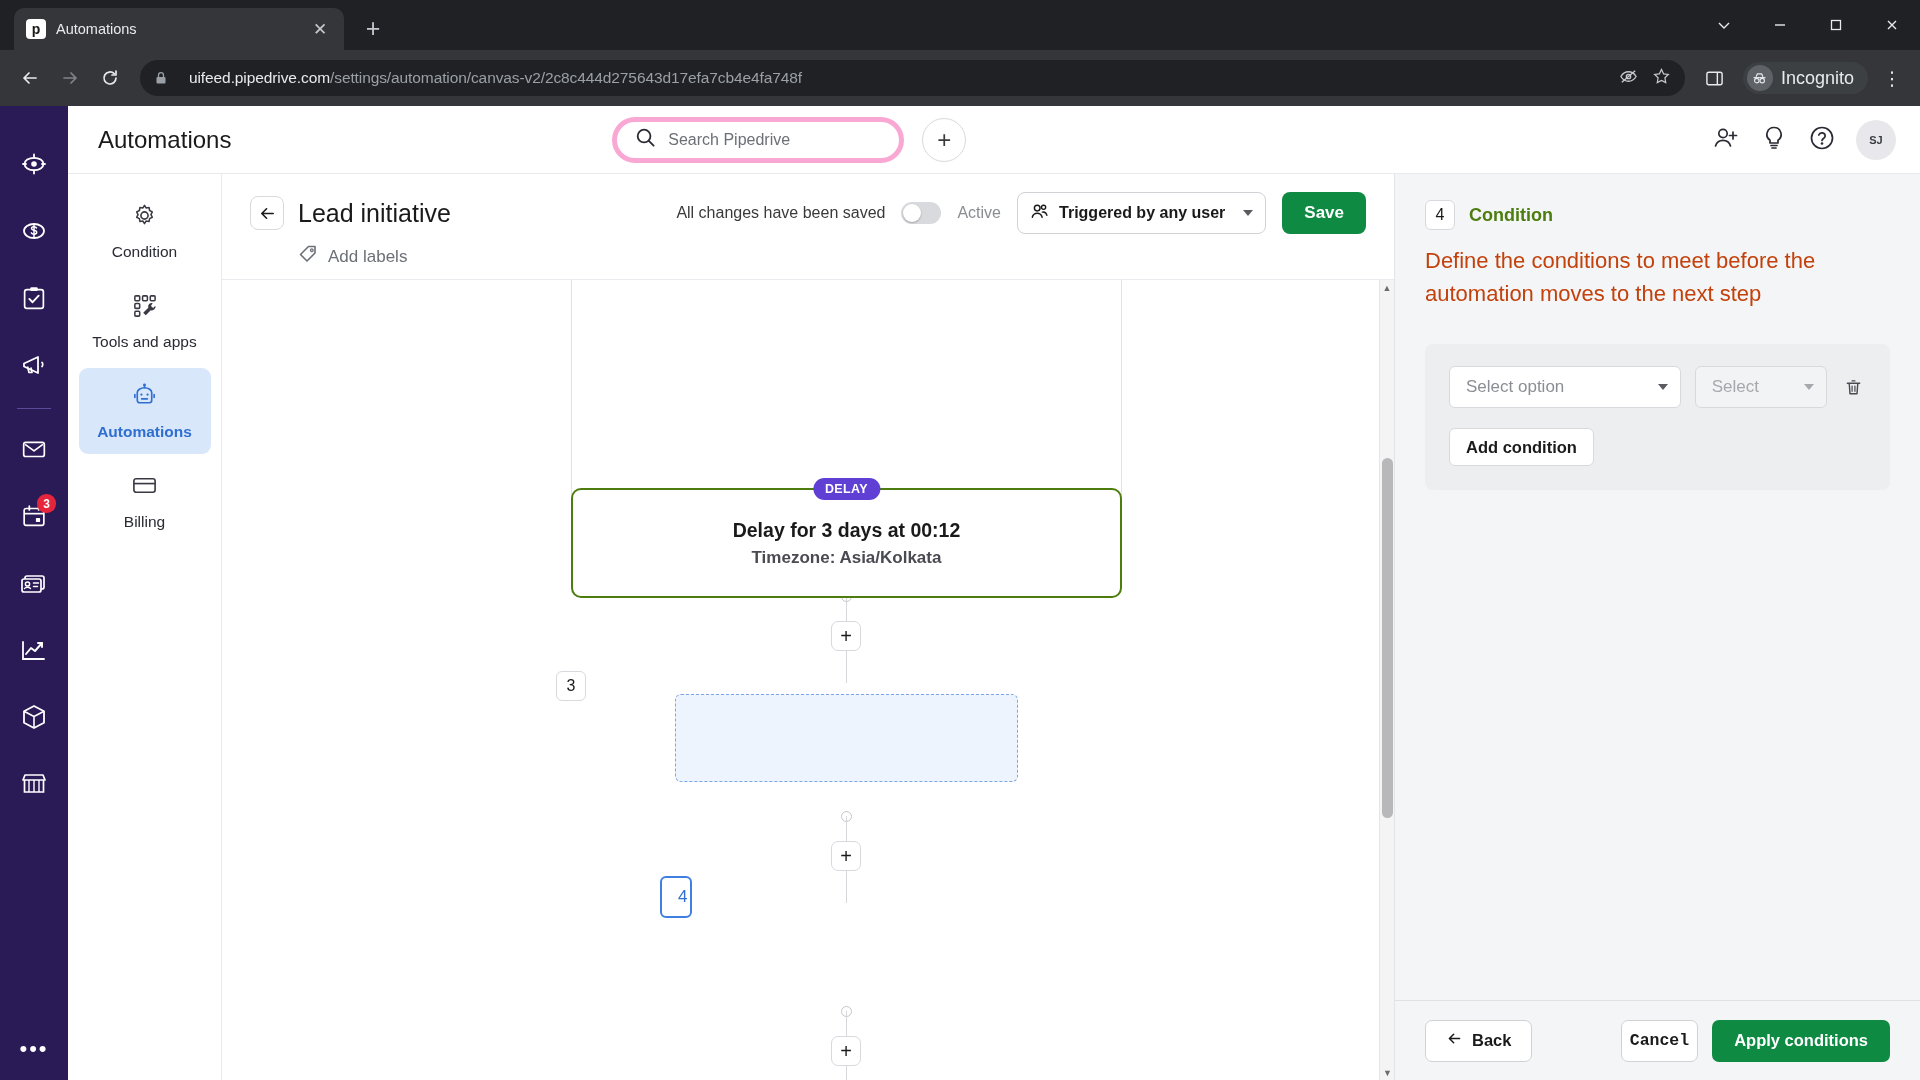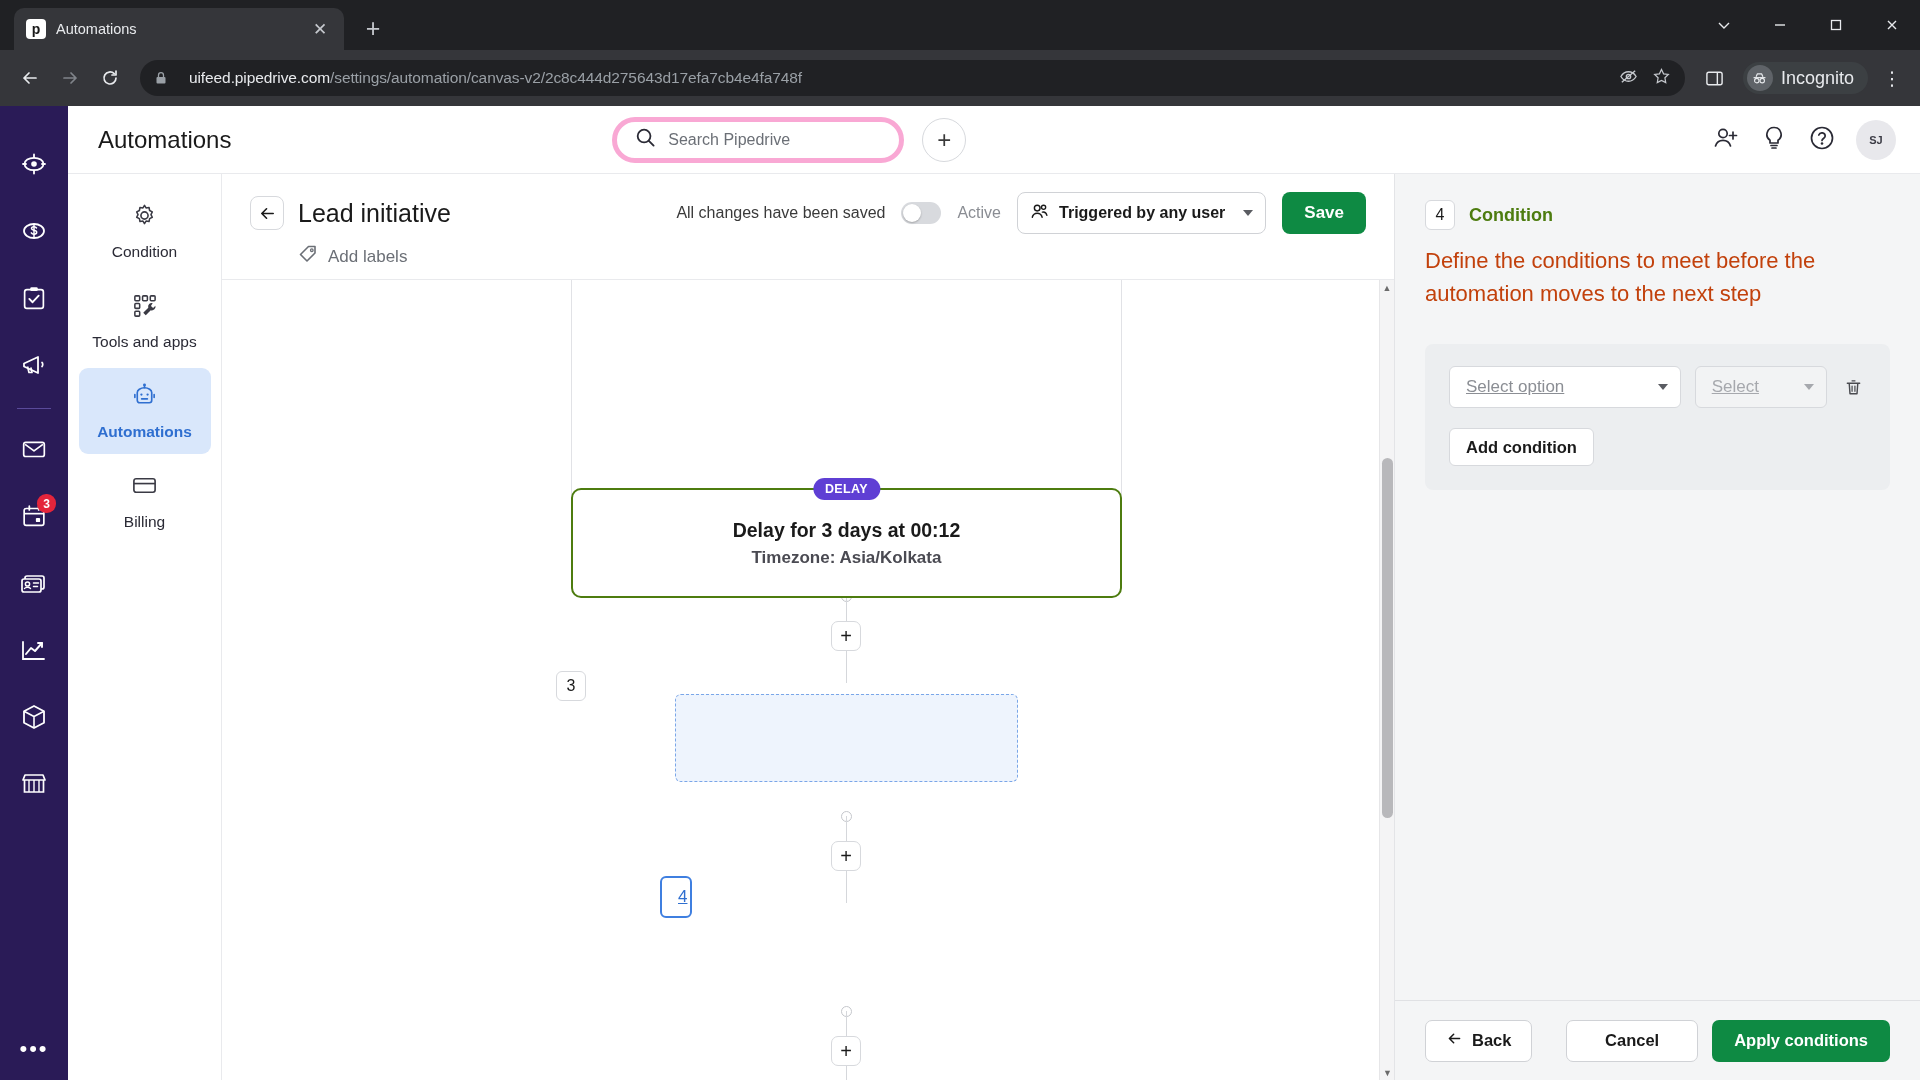--- a/index.html
+++ b/index.html
@@ -217,21 +217,21 @@
   }
   .rp-title { font-size: 18px; font-weight: bold; color: #4d7c0f; }
   .rp-desc { font-size: 22px; color: #c2410c; line-height: 1.5; margin-top: 14px; width: 400px; }
   .cond-card {
     margin-top: 34px; background: #eceef0; border-radius: 8px; padding: 22px 24px 24px;
   }
   .cond-row { display: flex; align-items: center; gap: 14px; }
   .sel {
     height: 42px; background: #fff; border: 1px solid #d7d9dd; border-radius: 6px;
     display: flex; align-items: center; justify-content: space-between;
-    padding: 0 12px 0 16px; font-size: 17px; color: #8b8e94; text-decoration: underline;
+    padding: 0 12px 0 16px; font-size: 17px; color: #8b8e94;
   }
   .sel.wide { width: 236px; }
   .sel.narrow { width: 134px; background: #f2f3f4; color: #a6a8ad; }
   .caret { border-left: 5.5px solid transparent; border-right: 5.5px solid transparent;
     border-top: 6.5px solid #5a5c62; }
   .trashbtn { width: 26px; height: 30px; display: flex; align-items: center; justify-content: center; color: #4a4b50; }
   .addcond {
     margin-top: 20px; height: 38px; padding: 0 16px; background: #fff; border: 1px solid #d7d9dd;
     border-radius: 6px; font-size: 16.5px; color: #1a1a1a; font-weight: bold;
     font-family: "Liberation Sans", sans-serif;
@@ -240,23 +240,23 @@
   .rp-footer {
     height: 80px; border-top: 1px solid #e0e1e4; display: flex; align-items: center;
     padding: 0 30px; gap: 14px; background: #f4f5f6;
   }
   .btn-back {
     height: 42px; padding: 0 20px; background: #fff; border: 1px solid #d0d2d6; border-radius: 7px;
     font-size: 16.5px; color: #1a1a1a; font-weight: bold; display: flex; align-items: center; gap: 9px;
     font-family: "Liberation Sans", sans-serif;
   }
   .btn-cancel {
-    height: 42px; padding: 0 38px; background: #fff; border: 1px solid #d0d2d6; border-radius: 7px;
+    height: 42px; padding: 0 8px; background: #fff; border: 1px solid #d0d2d6; border-radius: 7px;
     font-size: 16.5px; color: #1a1a1a; font-weight: bold; margin-left: auto;
-    font-family: Liberation Sans, sans-serif;
+    font-family: Liberation Mono, monospace;
   }
   .btn-apply {
     height: 42px; padding: 0 22px; background: #0e8a43; border: none; border-radius: 7px;
     font-size: 16.5px; color: #fff; font-weight: bold; position: relative;
     font-family: "Liberation Sans", sans-serif;
   }
 </style>
 </head>
 <body>
 

